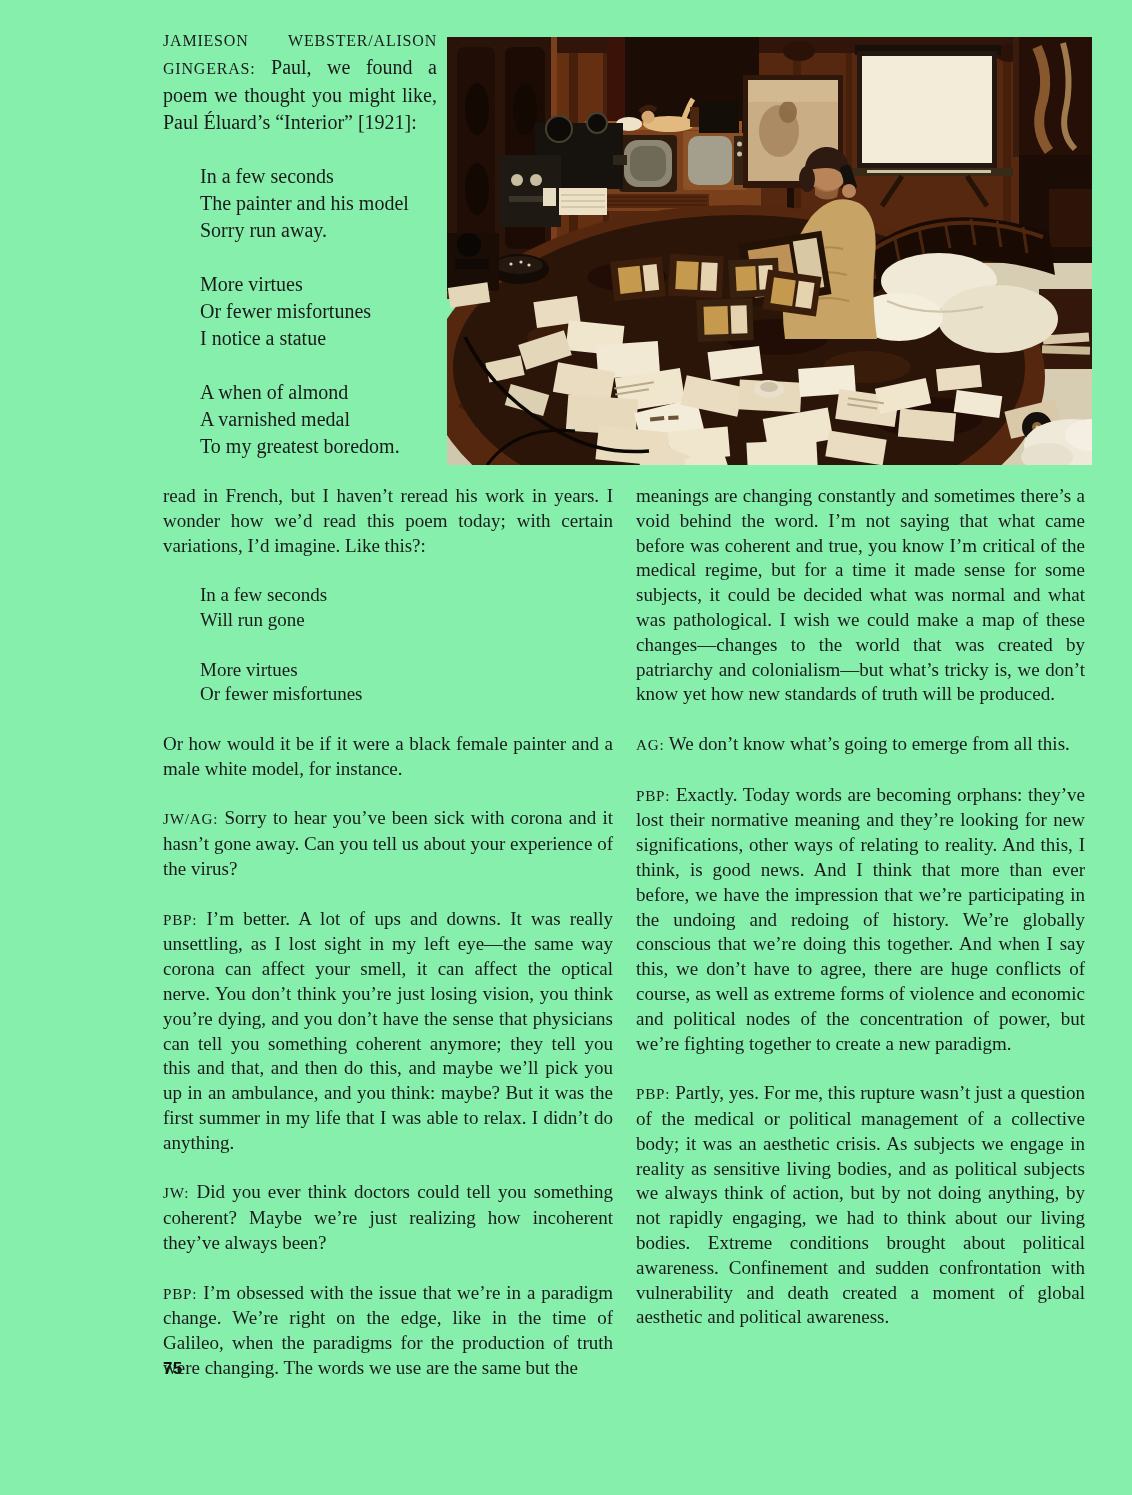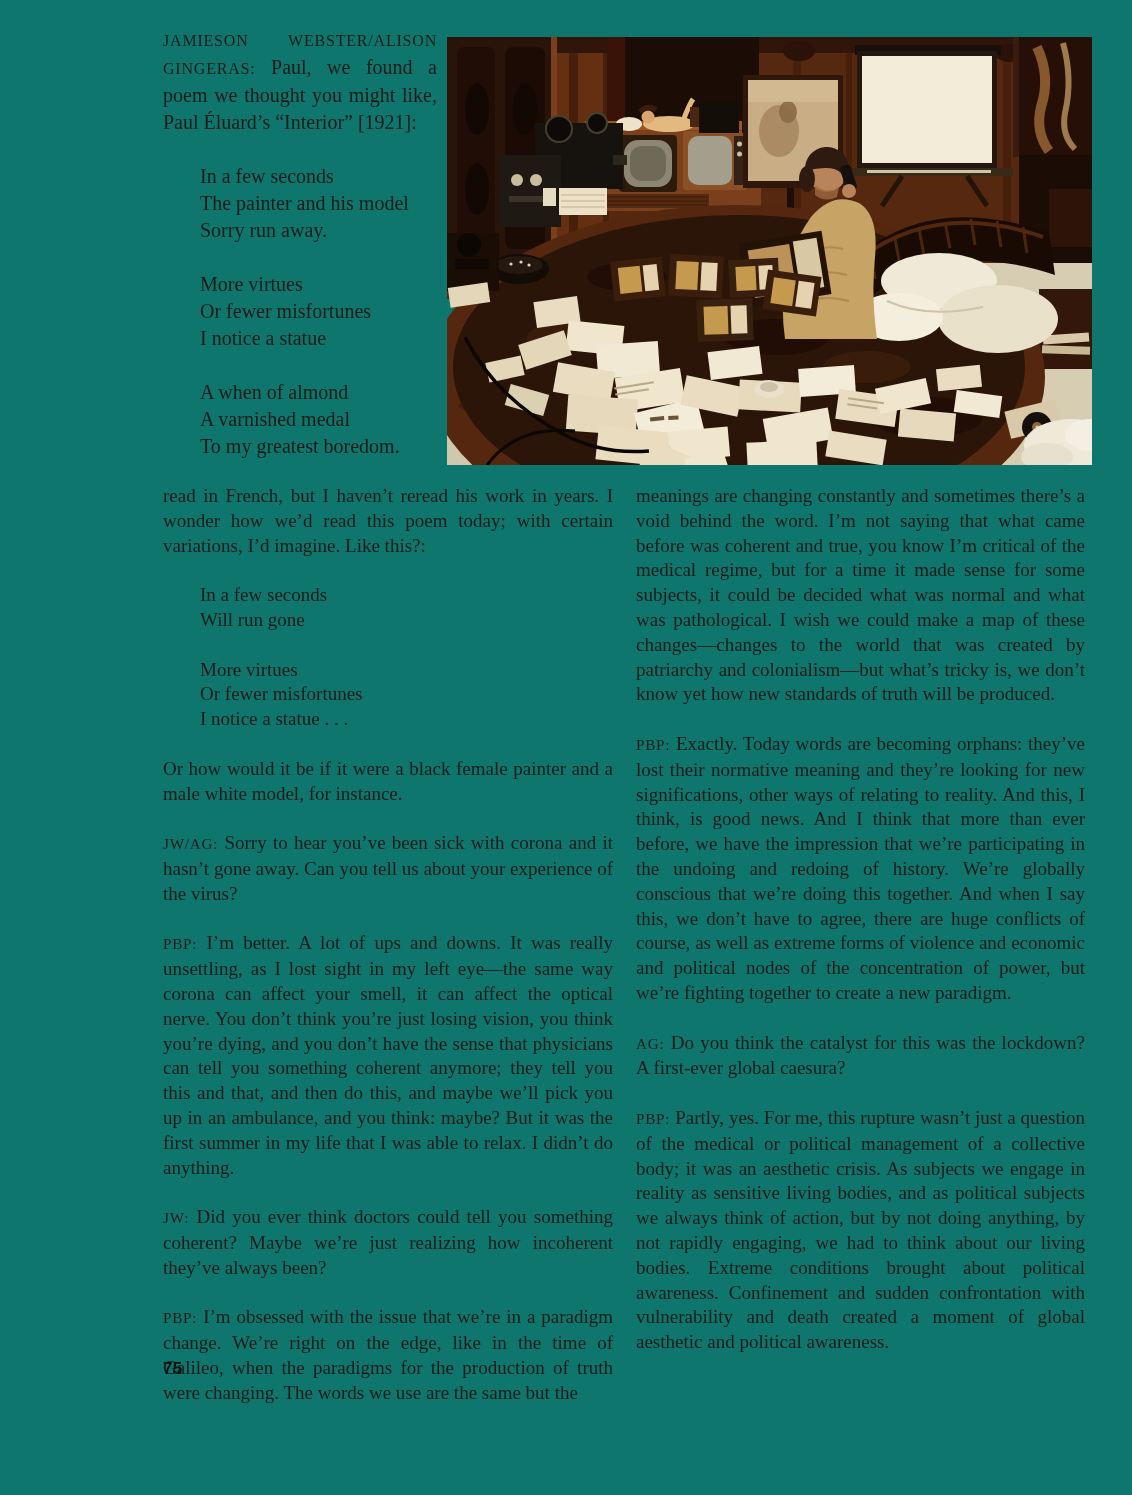--- a/index.html
+++ b/index.html
@@ -1,17 +1,17 @@
 <!DOCTYPE html>
 <html lang="en"><head>
 <meta charset="utf-8">
 <style>
   html,body { margin:0; padding:0; background:#ffffff; }
   .page {
-    position:relative; width:1132px; height:1495px; background:#0f766e;
+    position:relative; width:1132px; height:1495px; background:#86efac;
     font-family:"Liberation Serif", serif; color:#1b1b1b; overflow:hidden;
     -webkit-hyphens:auto; hyphens:auto;
   }
   
   .intro-col {
     position:absolute; left:163px; top:26px; width:274px;
     font-size:20px; line-height:27px; text-align:justify;
   }
   .intro-col p { margin:0 0 27px 0; }
   .intro-col .stanza { margin:27px 0 27px 37px; text-align:left; }
@@ -290,30 +290,29 @@
 
   <section class="col col-left">
     <p>read in French, but I haven’t reread his work in years. I wonder how we’d read this poem today; with certain variations, I’d imagine. Like this?:</p>
     <div class="stanza">
       <div class="poem-line">In a few seconds</div>
       <div class="poem-line">Will run gone</div>
     </div>
     <div class="stanza">
       <div class="poem-line">More virtues</div>
       <div class="poem-line">Or fewer misfortunes</div>
-      <div class="poem-line">I notice a statue . . .</div>
     </div>
     <p>Or how would it be if it were a black female painter and a male white model, for instance.</p>
     <p><span class="sc">JW/AG:</span><span> Sorry to hear you’ve been sick with corona and it hasn’t gone away. Can you tell us about your experience of the virus?</span></p>
     <p><span class="sc">PBP:</span><span> I’m better. A lot of ups and downs. It was really unsettling, as I lost sight in my left eye—the same way corona can affect your smell, it can affect the optical nerve. You don’t think you’re just losing vision, you think you’re dying, and you don’t have the sense that physicians can tell you something coherent anymore; they tell you this and that, and then do this, and maybe we’ll pick you up in an ambulance, and you think: maybe? But it was the first summer in my life that I was able to relax. I didn’t do anything.</span></p>
     <p><span class="sc">JW:</span><span> Did you ever think doctors could tell you something coherent? Maybe we’re just realizing how incoherent they’ve always been?</span></p>
     <p><span class="sc">PBP:</span><span> I’m obsessed with the issue that we’re in a paradigm change. We’re right on the edge, like in the time of Galileo, when the paradigms for the production of truth were changing. The words we use are the same but the</span></p>
   </section>
 
   <section class="col col-right">
     <p>meanings are changing constantly and sometimes there’s a void behind the word. I’m not saying that what came before was coherent and true, you know I’m critical of the medical regime, but for a time it made sense for some subjects, it could be decided what was normal and what was pathological. I wish we could make a map of these changes—changes to the world that was created by patriarchy and colonialism—but what’s tricky is, we don’t know yet how new standards of truth will be produced.</p>
+    <p><span class="sc">AG:</span><span> We don’t know what’s going to emerge from all this.</span></p>
     <p><span class="sc">PBP:</span><span> Exactly. Today words are becoming orphans: they’ve lost their normative meaning and they’re looking for new significations, other ways of relating to reality. And this, I think, is good news. And I think that more than ever before, we have the impression that we’re participating in the undoing and redoing of history. We’re globally conscious that we’re doing this together. And when I say this, we don’t have to agree, there are huge conflicts of course, as well as extreme forms of violence and economic and political nodes of the concentration of power, but we’re fighting together to create a new paradigm.</span></p>
-    <p><span class="sc">AG:</span><span> Do you think the catalyst for this was the lockdown? A first-ever global caesura?</span></p>
     <p><span class="sc">PBP:</span><span> Partly, yes. For me, this rupture wasn’t just a question of the medical or political management of a collective body; it was an aesthetic crisis. As subjects we engage in reality as sensitive living bodies, and as political subjects we always think of action, but by not doing anything, by not rapidly engaging, we had to think about our living bodies. Extreme conditions brought about political awareness. Confinement and sudden confrontation with vulnerability and death created a moment of global aesthetic and political awareness.</span></p>
   </section>
 
   <div class="page-number">75</div>
 </div>
 
 </body></html>

